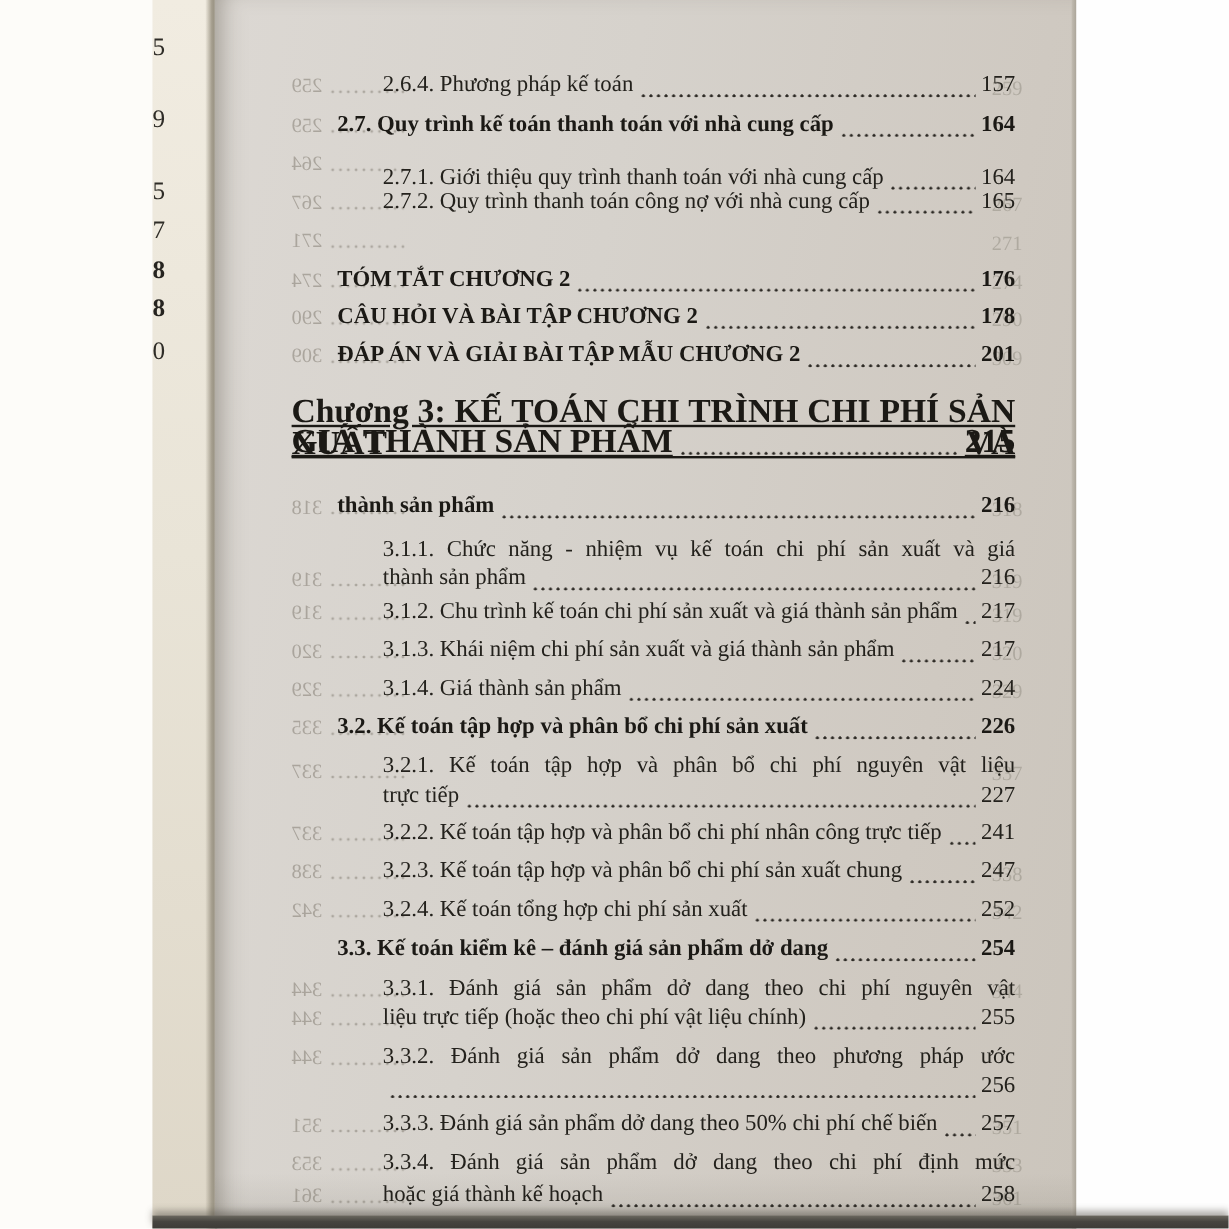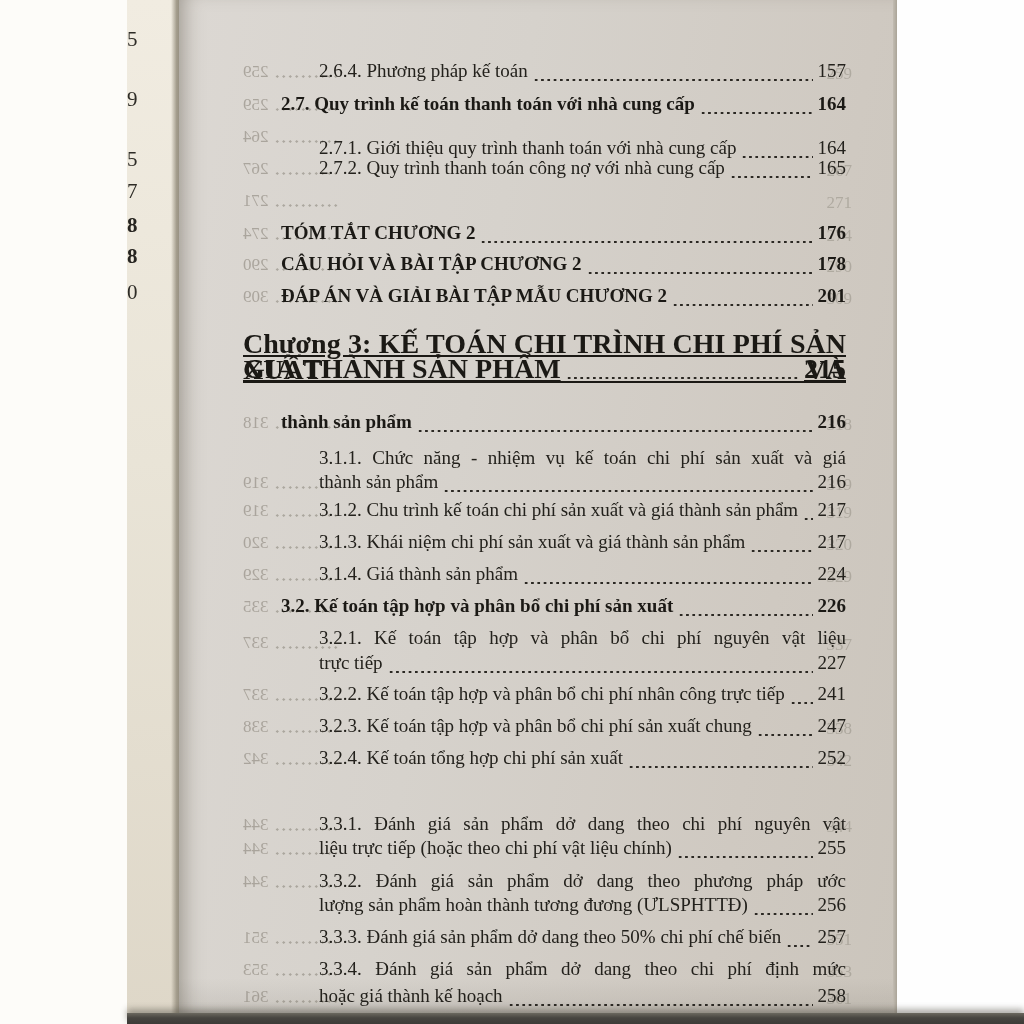--- a/index.html
+++ b/index.html
@@ -297,31 +297,35 @@
       <span class="dots"></span>
       <span class="pg">247</span>
     </div>
 
   <div class="ln l2" style="top:745px">
       <span class="tx">3.2.4. Kế toán tổng hợp chi phí sản xuất</span>
       <span class="dots"></span>
       <span class="pg">252</span>
     </div>
 
+  <div class="ln l1 b" style="top:778px">
+      <span class="tx">3.3. Kế toán kiểm kê – đánh giá sản phẩm dở dang</span>
+      <span class="dots"></span>
+      <span class="pg">254</span>
+    </div>
 
   <div class="ln l2 j" style="top:811px"><span class="tx">3.3.1. Đánh giá sản phẩm dở dang theo chi phí nguyên vật</span></div>
   <div class="ln l2" style="top:835px">
       <span class="tx">liệu trực tiếp (hoặc theo chi phí vật liệu chính)</span>
       <span class="dots"></span>
       <span class="pg">255</span>
     </div>
 
   <div class="ln l2 j" style="top:868px"><span class="tx">3.3.2. Đánh giá sản phẩm dở dang theo phương pháp ước</span></div>
   <div class="ln l2" style="top:892px">
-      <span class="tx">lượng sản phẩm hoàn thành tương đương (ƯLSPHTTĐ)</span>
       <span class="dots"></span>
       <span class="pg">256</span>
     </div>
 
   <div class="ln l2" style="top:924px">
       <span class="tx">3.3.3. Đánh giá sản phẩm dở dang theo 50% chi phí chế biến</span>
       <span class="dots"></span>
       <span class="pg">257</span>
     </div>
 

